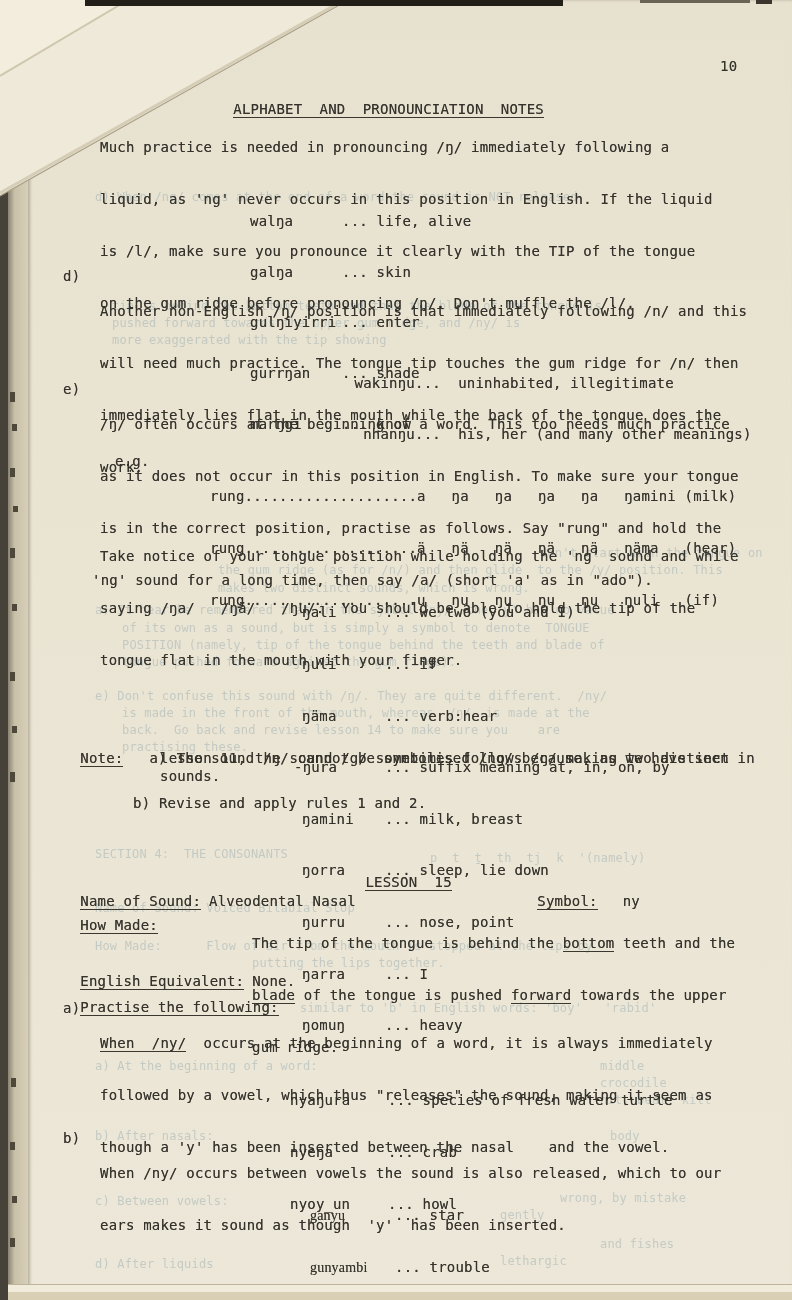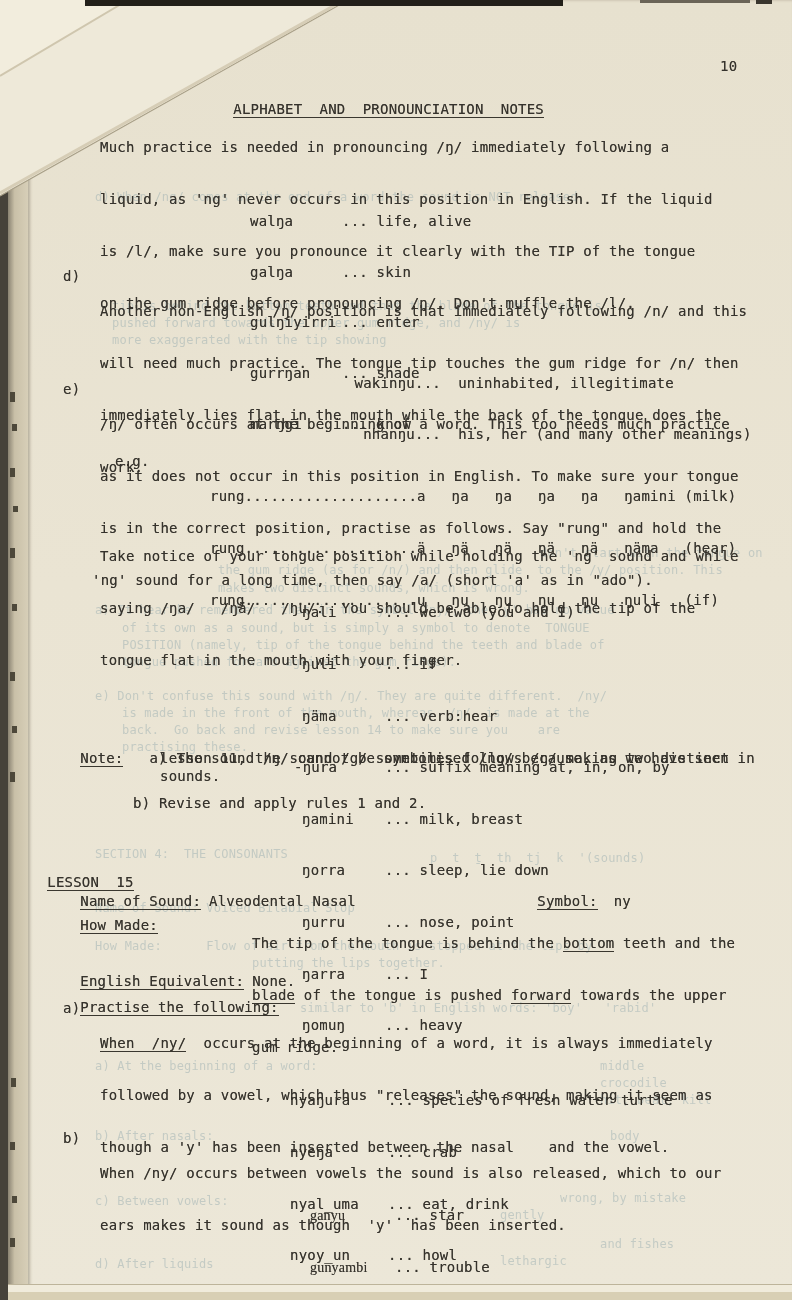--- a/index.html
+++ b/index.html
@@ -61,21 +61,21 @@
 <div class="ghost" style="left:218px;top:580px">makes two distinct sounds, which is wrong.</div>
 <div class="ghost" style="left:95px;top:602px">a) It hear be remembered that in the symbol /ny/, the 'y' has no value</div>
 <div class="ghost" style="left:122px;top:620px">of its own as a sound, but is simply a symbol to denote  TONGUE</div>
 <div class="ghost" style="left:122px;top:637px">POSITION (namely, tip of the tongue behind the teeth and blade of</div>
 <div class="ghost" style="left:122px;top:654px">tongue pushed forward against the gum ridge).</div>
 <div class="ghost" style="left:95px;top:688px">e) Don't confuse this sound with /ŋ/. They are quite different.  /ny/</div>
 <div class="ghost" style="left:122px;top:705px">is made in the front of the mouth, whereas  /ŋ/  is made at the</div>
 <div class="ghost" style="left:122px;top:722px">back.  Go back and revise lesson 14 to make sure you    are</div>
 <div class="ghost" style="left:122px;top:739px">practising these.</div>
 <div class="ghost" style="left:95px;top:846px">SECTION 4:  THE CONSONANTS</div>
-<div class="ghost" style="left:430px;top:850px">p  t  ṯ  th  tj  k  '(sounds)</div>
+<div class="ghost" style="left:430px;top:850px">p  t  ṯ  th  tj  k  '(namely)</div>
 <div class="ghost" style="left:95px;top:900px">Name of Sound: Voiced Bilabial Stop</div>
 <div class="ghost" style="left:95px;top:938px">How Made:      Flow of air from the mouth is stopped at the lips by</div>
 <div class="ghost" style="left:252px;top:955px">putting the lips together.</div>
 <div class="ghost" style="left:300px;top:1000px">similar to 'b' in English words: 'boy'   'rabid'</div>
 <div class="ghost" style="left:95px;top:1058px">a) At the beginning of a word:</div>
 <div class="ghost" style="left:600px;top:1058px">middle</div>
 <div class="ghost" style="left:600px;top:1075px">crocodile</div>
 <div class="ghost" style="left:600px;top:1092px">hit, beat, kill</div>
 <div class="ghost" style="left:95px;top:1128px">b) After nasals:</div>
 <div class="ghost" style="left:610px;top:1128px">body</div>
@@ -152,29 +152,29 @@
   <div><span class="w">ŋomuŋ</span><span>... heavy</span></div>
 </div>
 
 <div class="t" style="left:63px;top:733px">
   <span class="u">Note:</span><span class="ml2">a)</span><span class="ml">The sound /ŋ/ cannot be symbolised /ng/ because, as we have seen in</span>
 </div>
 <div class="t" style="left:160px;top:750px">lesson 11, the sound /g/ sometimes follows /ŋ/ making two distinct</div>
 <div class="t" style="left:160px;top:768px">sounds.</div>
 <div class="t" style="left:133px;top:795px">b) Revise and apply rules 1 and 2.</div>
 
-<div class="t" style="left:30px;top:857px;width:740px;">
+<div class="t" style="left:30px;top:857px;width:740px;text-align:center">
   <span class="u">LESSON  15</span>
 </div>
 
 <div class="t" style="left:63px;top:876px">
   <span class="u">Name of Sound:</span><span style="margin-left:8px">Alveodental Nasal</span>
 </div>
 <div class="t" style="left:520px;top:876px">
-  <span class="u">Symbol:</span><span style="margin-left:16px">ny</span>
+  <span class="u">Symbol:</span><span style="margin-left:25px">ny</span>
 </div>
 
 <div class="t" style="left:63px;top:900px">
   <span class="u">How Made:</span>
 </div>
 <div class="t" style="left:252px;top:900px">
   <div><span>The tip of the tongue is behind the </span><span class="u">bottom</span><span> teeth and the</span></div>
   <div><span class="u">blade</span><span> of the tongue is pushed </span><span class="u">forward</span><span> towards the upper</span></div>
   <div>gum ridge.</div>
 </div>
@@ -189,21 +189,20 @@
 
 <div class="t" style="left:63px;top:1000px">a)</div>
 <div class="t" style="left:100px;top:1000px">
   <div><span class="u">When  /ny/</span><span>  occurs at the beginning of a word, it is always immediately</span></div>
   <div>followed by a vowel, which thus "releases" the sound, making it seem as</div>
   <div>though a 'y' has been inserted between the nasal    and the vowel.</div>
 </div>
 <div class="t a-list" style="left:290px;top:1058px;line-height:17.2px">
   <div><span class="w">nyaŋura</span><span>... species of fresh water turtle</span></div>
   <div><span class="w">nyeŋa</span><span>... crab</span></div>
-  <div><span class="w">nyal̲uma</span><span>... eat, drink</span></div>
   <div><span class="w">nyoy̲un</span><span>... howl</span></div>
 </div>
 
 <div class="t" style="left:63px;top:1130px">b)</div>
 <div class="t" style="left:100px;top:1130px">
   <div>When /ny/ occurs between vowels the sound is also released, which to our</div>
   <div>ears makes it sound as though  'y'  has been inserted.</div>
 </div>
 <div class="t b-list" style="left:310px;top:1173px;line-height:17.2px">
   <div><span class="w">ganyu</span><span>... star</span></div>

